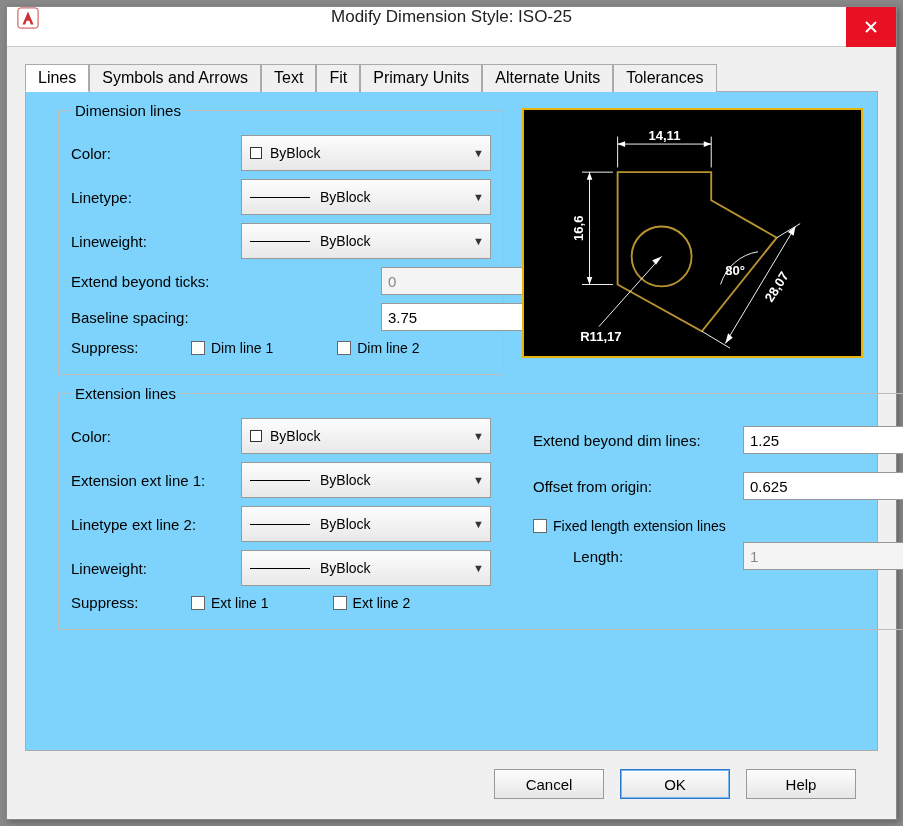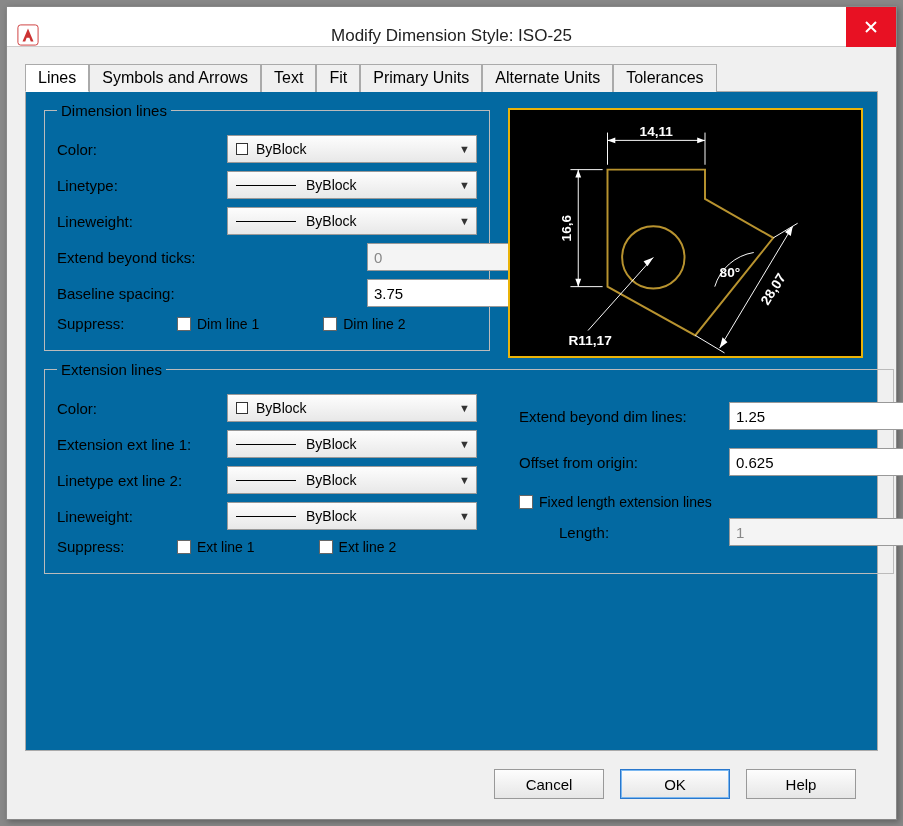--- a/index.html
+++ b/index.html
@@ -1,31 +1,31 @@
 <!DOCTYPE html>
 <html><head>
 <meta charset="utf-8">
 <style>
   * { box-sizing: border-box; font-family: "Segoe UI", Tahoma, sans-serif; font-size: 14px; }
   body { margin: 0; background: #888; padding: 6px; }
   .window { width: 891px; height: 814px; background: #f0f0f0; border: 1px solid #888; box-shadow: 2px 2px 6px rgba(0,0,0,0.3); display: flex; flex-direction: column; }
-  .titlebar { height: 40px; background: #fff; display: flex; align-items: flex-end; position: relative; border-bottom: 1px solid #ccc; }
+  .titlebar { height: 40px; background: #fff; display: flex; align-items: flex-start; position: relative; border-bottom: 1px solid #ccc; }
   .titlebar .app-icon { width: 22px; height: 22px; margin-left: 10px; }
   .titlebar .title { position: absolute; left: 0; right: 0; text-align: center; font-size: 17px; color: #222; pointer-events: none; }
   .titlebar .close { position: absolute; right: 0; top: 0; width: 50px; height: 40px; background: #e81123; color: #fff; display: flex; align-items: center; justify-content: center; font-size: 18px; cursor: pointer; }
   .content { flex: 1; padding: 16px 18px 12px 18px; display: flex; flex-direction: column; }
   .tabs { display: flex; border-bottom: 1px solid #aaa; }
   .tab { padding: 4px 12px; border: 1px solid #aaa; border-bottom: none; background: #f0f0f0; margin-right: 0px; cursor: pointer; font-size: 16px; position: relative; top: 1px;}
   .tab.active { background: #fff; border-bottom: 1px solid #fff; }
-  .panel { flex: 1; border: 1px solid #aaa; border-top: none; background: #0369a1; padding: 10px 14px 14px 18px; position: relative; }
+  .panel { flex: 1; border: 1px solid #aaa; border-top: none; background: #7dd3fc; padding: 10px 14px 14px 32px; position: relative; }
   fieldset { border: 1px solid #bbb; margin: 0 0 10px 0; padding: 8px 12px 10px 12px; }
   legend { font-size: 15px; padding: 0 4px; }
   .row { display: flex; align-items: center; margin: 8px 0; }
   .row .label { width: 170px; font-size: 15px; }
-  .combo { width: 250px; height: 28px; border: 1px solid #999; background: linear-gradient(#fdfdfd,#e8e8e8); display: flex; align-items: center; padding: 0 8px; position: relative; cursor: pointer; text-align: right; }
+  .combo { width: 250px; height: 36px; border: 1px solid #999; background: linear-gradient(#fdfdfd,#e8e8e8); display: flex; align-items: center; padding: 0 8px; position: relative; cursor: pointer; text-align: right; }
   .combo .swatch { width: 12px; height: 12px; border: 1px solid #333; margin-right: 8px; background: #fff; }
   .combo .lineprev { width: 60px; height: 1px; background: #000; margin-right: 10px; }
   .combo .chev { position: absolute; right: 6px; top: 50%; transform: translateY(-50%); font-size: 11px; color: #333; }
   .spin { width: 100px; height: 28px; display: flex; }
   .spin input { flex: 1; border: 1px solid #999; padding: 2px 6px; font-size: 15px; background: #fff; }
   .spin input:disabled { background: #f4f4f4; color: #888; }
   .spin .btns { width: 22px; display: flex; flex-direction: column; border: 1px solid #999; border-left: none; }
   .spin .btns div { flex: 1; display: flex; align-items: center; justify-content: center; background: linear-gradient(#fdfdfd,#e6e6e6); font-size: 8px; cursor: pointer; }
   .spin .btns div:first-child { border-bottom: 1px solid #999; }
   .cbx { display: flex; align-items: center; margin-right: 24px; cursor: pointer; }

